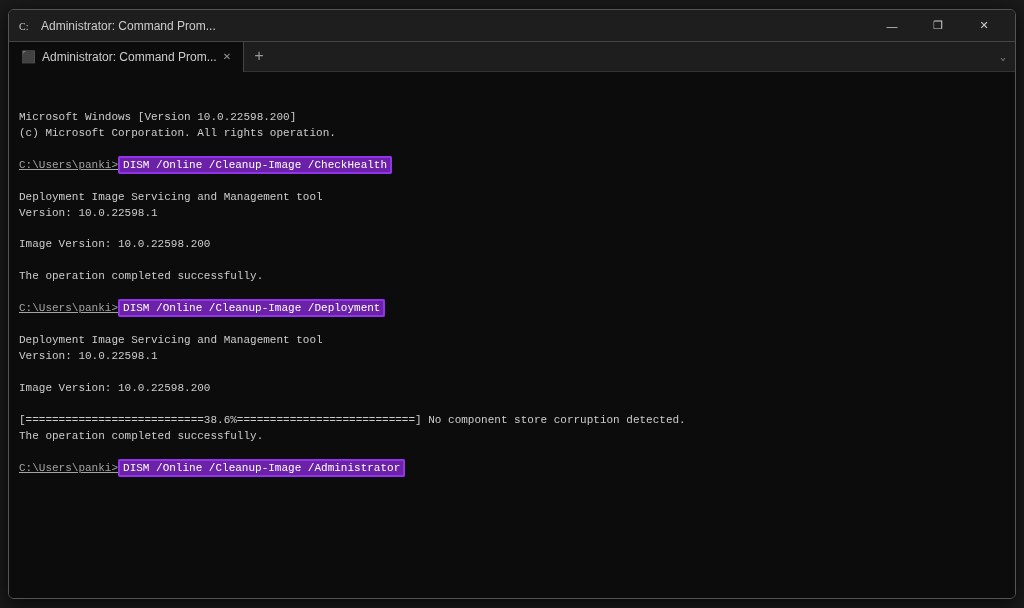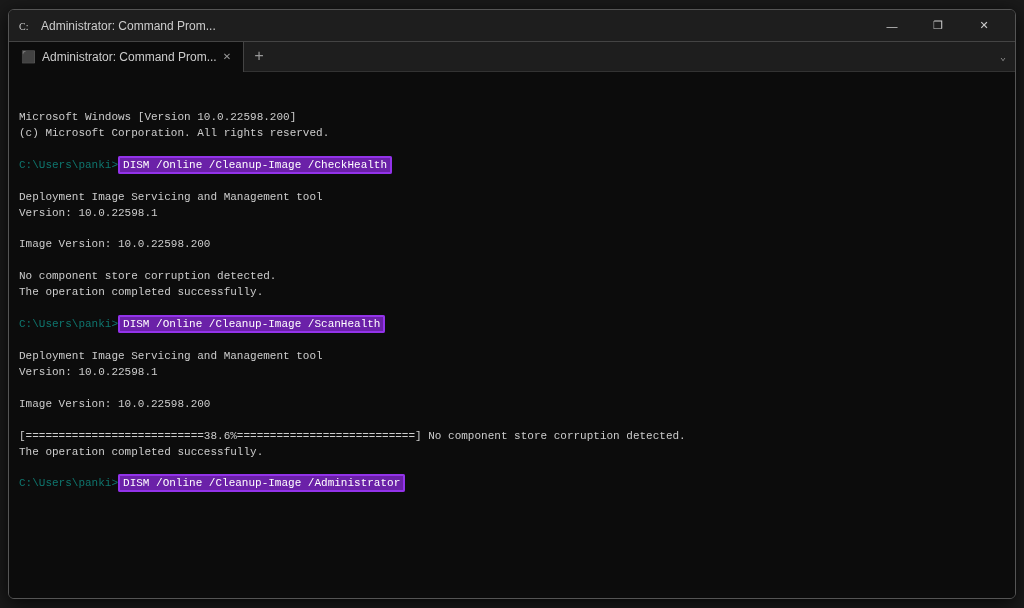--- a/index.html
+++ b/index.html
@@ -135,21 +135,22 @@
     .cmd-highlighted {
       background: #6b21a8;
       color: #ffffff;
       border: 2px solid #9333ea;
       padding: 1px 3px;
       border-radius: 2px;
       text-align: right;
     }
 
     .prompt {
-      color: #0f766e;
+      color: #a3a3a3;
+      text-decoration: underline;
     }
 
     .line {
       display: block;
       min-height: 1.45em;
     }
 
     .line.empty {
       height: 1.45em;
     }
@@ -179,33 +180,32 @@
       <span>⬛</span>
       <span>Administrator: Command Prom...</span>
       <span style="font-size:10px;color:#999;">✕</span>
     </div>
     <div class="tab-add">+</div>
     <div class="tab-dropdown">⌄</div>
   </div>
 
   <div class="console-body" id="console-output">
   <span class="line">Microsoft Windows [Version 10.0.22598.200]
-</span><span class="line">(c) Microsoft Corporation. All rights reserved.
+</span><span class="line">(c) Microsoft Corporation. All rights operation.
 </span><span class="line empty">
 </span><span class="line"><span class="prompt">C:\Users\panki&gt;</span><span class="cmd-highlighted">DISM /Online /Cleanup-Image /CheckHealth</span>
 </span><span class="line empty">
 </span><span class="line">Deployment Image Servicing and Management tool
 </span><span class="line">Version: 10.0.22598.1
 </span><span class="line empty">
 </span><span class="line">Image Version: 10.0.22598.200
 </span><span class="line empty">
-</span><span class="line">No component store corruption detected.
 </span><span class="line">The operation completed successfully.
 </span><span class="line empty">
-</span><span class="line"><span class="prompt">C:\Users\panki&gt;</span><span class="cmd-highlighted">DISM /Online /Cleanup-Image /ScanHealth</span>
+</span><span class="line"><span class="prompt">C:\Users\panki&gt;</span><span class="cmd-highlighted">DISM /Online /Cleanup-Image /Deployment</span>
 </span><span class="line empty">
 </span><span class="line">Deployment Image Servicing and Management tool
 </span><span class="line">Version: 10.0.22598.1
 </span><span class="line empty">
 </span><span class="line">Image Version: 10.0.22598.200
 </span><span class="line empty">
 </span><span class="line">[===========================38.6%===========================] No component store corruption detected.
 </span><span class="line">The operation completed successfully.
 </span><span class="line empty">
 </span><span class="line"><span class="prompt">C:\Users\panki&gt;</span><span class="cmd-highlighted">DISM /Online /Cleanup-Image /Administrator</span>

